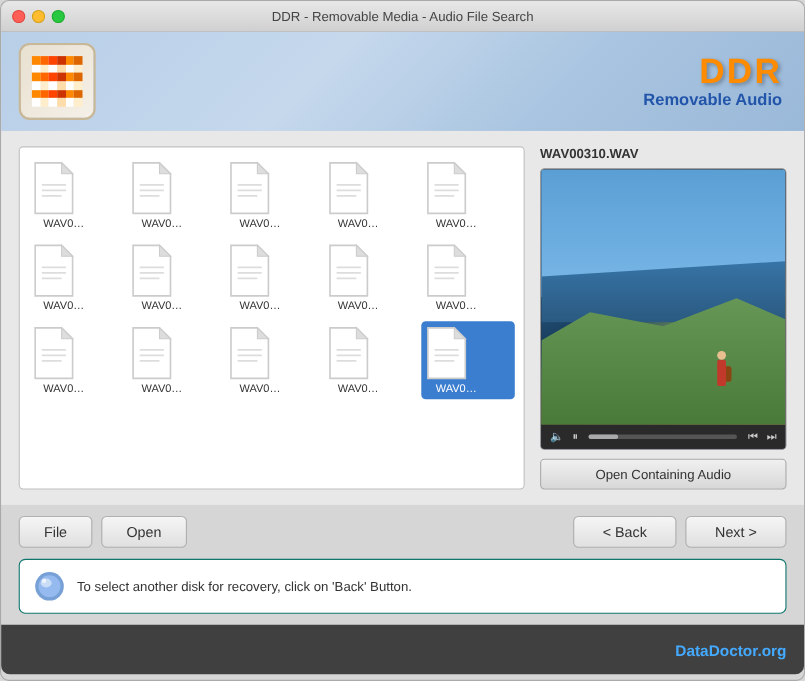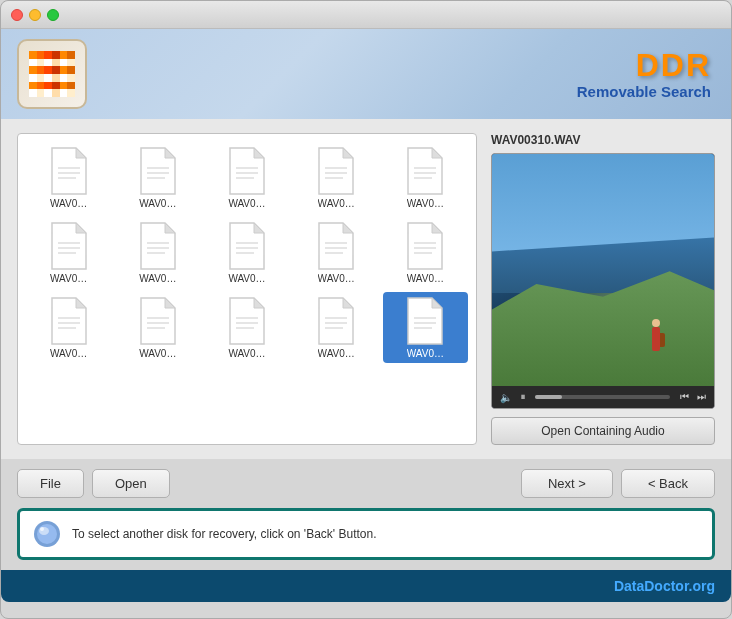--- a/index.html
+++ b/index.html
@@ -121,21 +121,20 @@
       padding: 8px;
     }
     .file-grid {
       display: grid;
       grid-template-columns: repeat(5, 1fr);
       gap: 4px;
     }
     .file-item {
       display: flex;
       flex-direction: column;
-      align-items: center;
       padding: 4px 2px;
       border-radius: 4px;
       cursor: pointer;
     }
     .file-item.selected {
       background: #3b7ecf;
     }
     .file-item.selected .file-label {
       color: white;
     }
@@ -306,43 +305,43 @@
       cursor: pointer;
     }
     .btn-nav {
       padding: 6px 26px;
     }
     .spacer { flex: 1; }
 
     
     .status-bar {
       margin: 0 16px 10px;
-      border: 3px solid #0f766e;
+      border: 1px solid #0f766e;
       border-radius: 6px;
       background: white;
       padding: 8px 12px;
       display: flex;
       align-items: center;
       gap: 10px;
       min-height: 50px;
     }
     .status-icon {
       width: 30px;
       height: 30px;
       flex-shrink: 0;
     }
     .status-text {
       font-size: 12px;
       color: #333;
     }
 
     
     .footer {
-      background: #0c4a6e;
-      height: 32px;
+      background: #404040;
+      height: 45px;
       display: flex;
       align-items: center;
       justify-content: flex-end;
       padding: 0 16px;
       border-radius: 0 0 8px 8px;
     }
     .footer-brand {
       font-size: 14px;
       font-weight: bold;
       color: white;
@@ -351,20 +350,21 @@
   </style>
 </head>
 <body>
 
 <div class="titlebar">
   <div class="traffic-lights">
     <div class="traffic-light tl-close"></div>
     <div class="traffic-light tl-min"></div>
     <div class="traffic-light tl-max"></div>
   </div>
+  <span class="titlebar-title">DDR - Removable Media - Audio File Search</span>
 </div>
 
 <div class="header">
   <div class="header-logo-box">
     <div class="checkerboard">
         <div class="checkerboard-cell" style="background:#ff8800"></div>
         <div class="checkerboard-cell" style="background:#ff6600"></div>
         <div class="checkerboard-cell" style="background:#ff4400"></div>
         <div class="checkerboard-cell" style="background:#cc3300"></div>
         <div class="checkerboard-cell" style="background:#ff8800"></div>
@@ -396,21 +396,21 @@
         <div class="checkerboard-cell" style="background:#ffffff"></div>
         <div class="checkerboard-cell" style="background:#ffeecc"></div>
         <div class="checkerboard-cell" style="background:#ffffff"></div>
         <div class="checkerboard-cell" style="background:#ffddaa"></div>
         <div class="checkerboard-cell" style="background:#ffffff"></div>
         <div class="checkerboard-cell" style="background:#ffeecc"></div>
     </div>
   </div>
   <div class="header-brand">
     <div class="brand-ddr">DDR</div>
-    <div class="brand-sub">Removable Search</div>
+    <div class="brand-sub">Removable Audio</div>
   </div>
 </div>
 
 <div class="main-content">
 
   <div class="file-panel" id="filePanel">
     <div class="file-grid" id="fileGrid">
     <div class="file-item">
           <div class="file-icon"><svg viewBox="0 0 42 50" xmlns="http://www.w3.org/2000/svg">
         <path d="M4 2 L28 2 L38 12 L38 48 L4 48 Z" fill="white" stroke="#ccc" stroke-width="1.5"></path>
@@ -589,22 +589,22 @@
     </div>
     <button class="open-folder-btn">Open Containing Audio</button>
   </div>
 
 </div>
 
 <div class="bottom-area">
   <button class="btn">File</button>
   <button class="btn">Open</button>
   <div class="spacer"></div>
+  <button class="btn btn-nav">&lt; Back</button>
   <button class="btn btn-nav">Next &gt;</button>
-  <button class="btn btn-nav">&lt; Back</button>
 </div>
 
 <div class="status-bar">
   <div class="status-icon">
     <svg viewBox="0 0 30 30" xmlns="http://www.w3.org/2000/svg">
       <circle cx="15" cy="15" r="13" fill="#5588cc" opacity="0.8"></circle>
       <circle cx="15" cy="15" r="10" fill="#aaccff" opacity="0.6"></circle>
       <ellipse cx="12" cy="12" rx="5" ry="4" fill="white" opacity="0.5"></ellipse>
       <circle cx="10" cy="10" r="2" fill="white" opacity="0.7"></circle>
     </svg>

